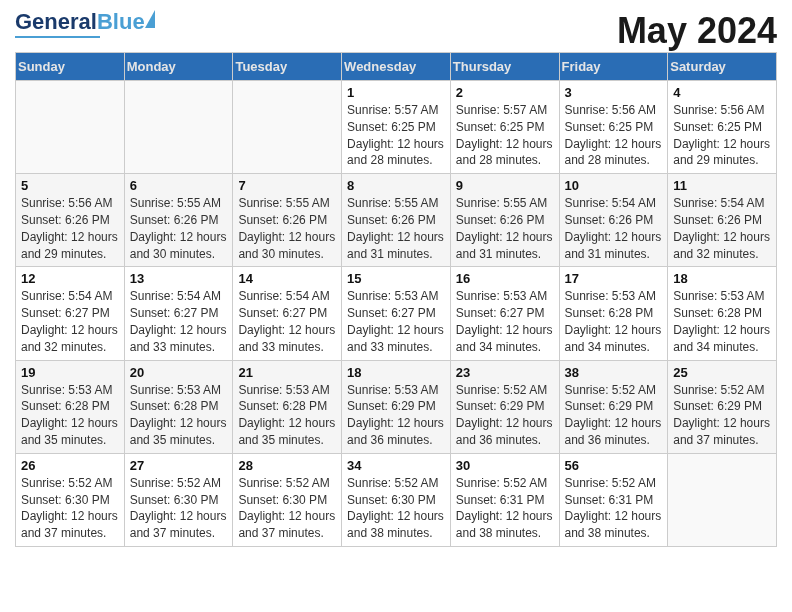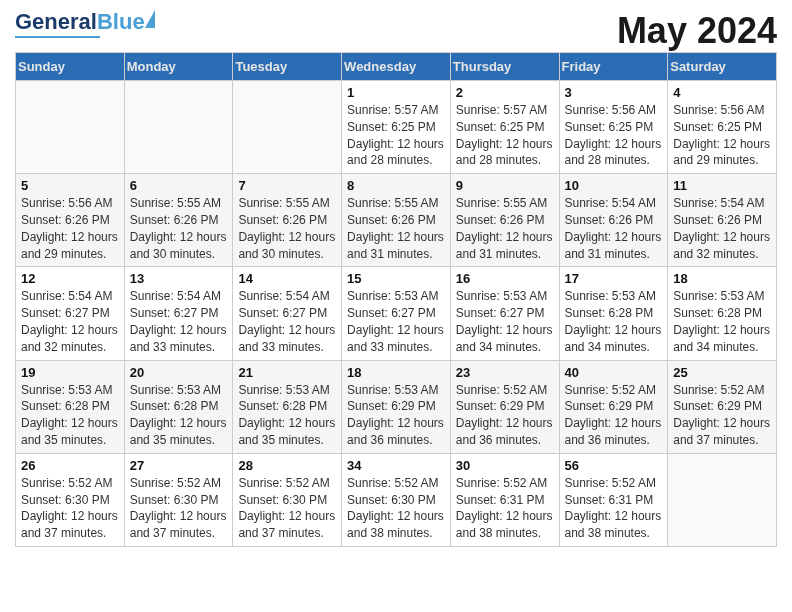--- a/index.html
+++ b/index.html
@@ -269,21 +269,21 @@
 and 36 minutes.</div>
         </td>
         <td>
           <span class="day-num">23</span>
           <div class="day-info" style="white-space: pre-line;">Sunrise: 5:52 AM
 Sunset: 6:29 PM
 Daylight: 12 hours
 and 36 minutes.</div>
         </td>
         <td>
-          <span class="day-num">40</span>
+          <span class="day-num">38</span>
           <div class="day-info" style="white-space: pre-line;">Sunrise: 5:52 AM
 Sunset: 6:29 PM
 Daylight: 12 hours
 and 36 minutes.</div>
         </td>
         <td>
           <span class="day-num">25</span>
           <div class="day-info" style="white-space: pre-line;">Sunrise: 5:52 AM
 Sunset: 6:29 PM
 Daylight: 12 hours

